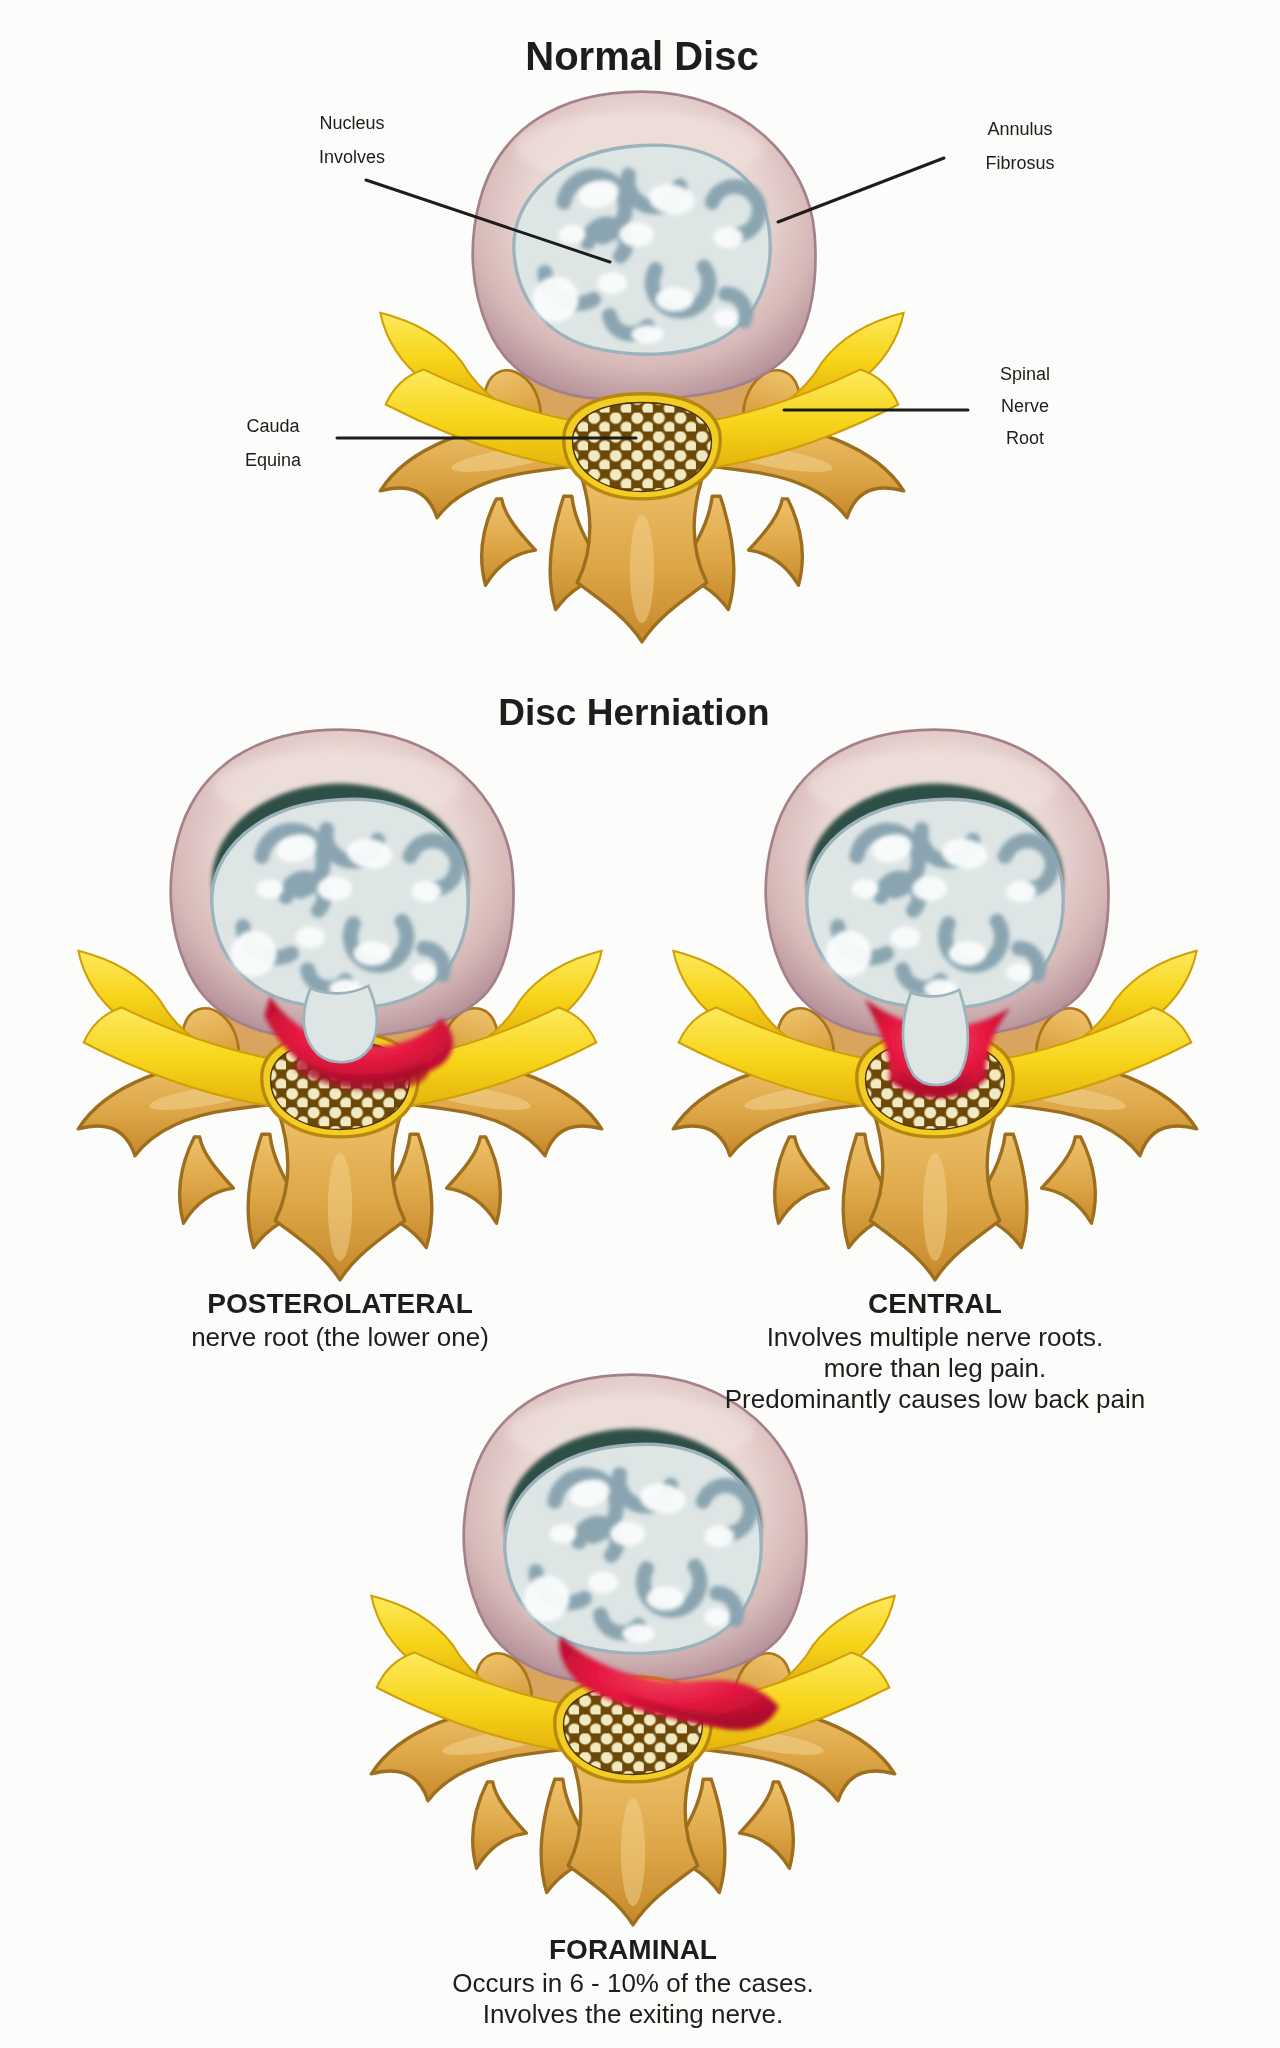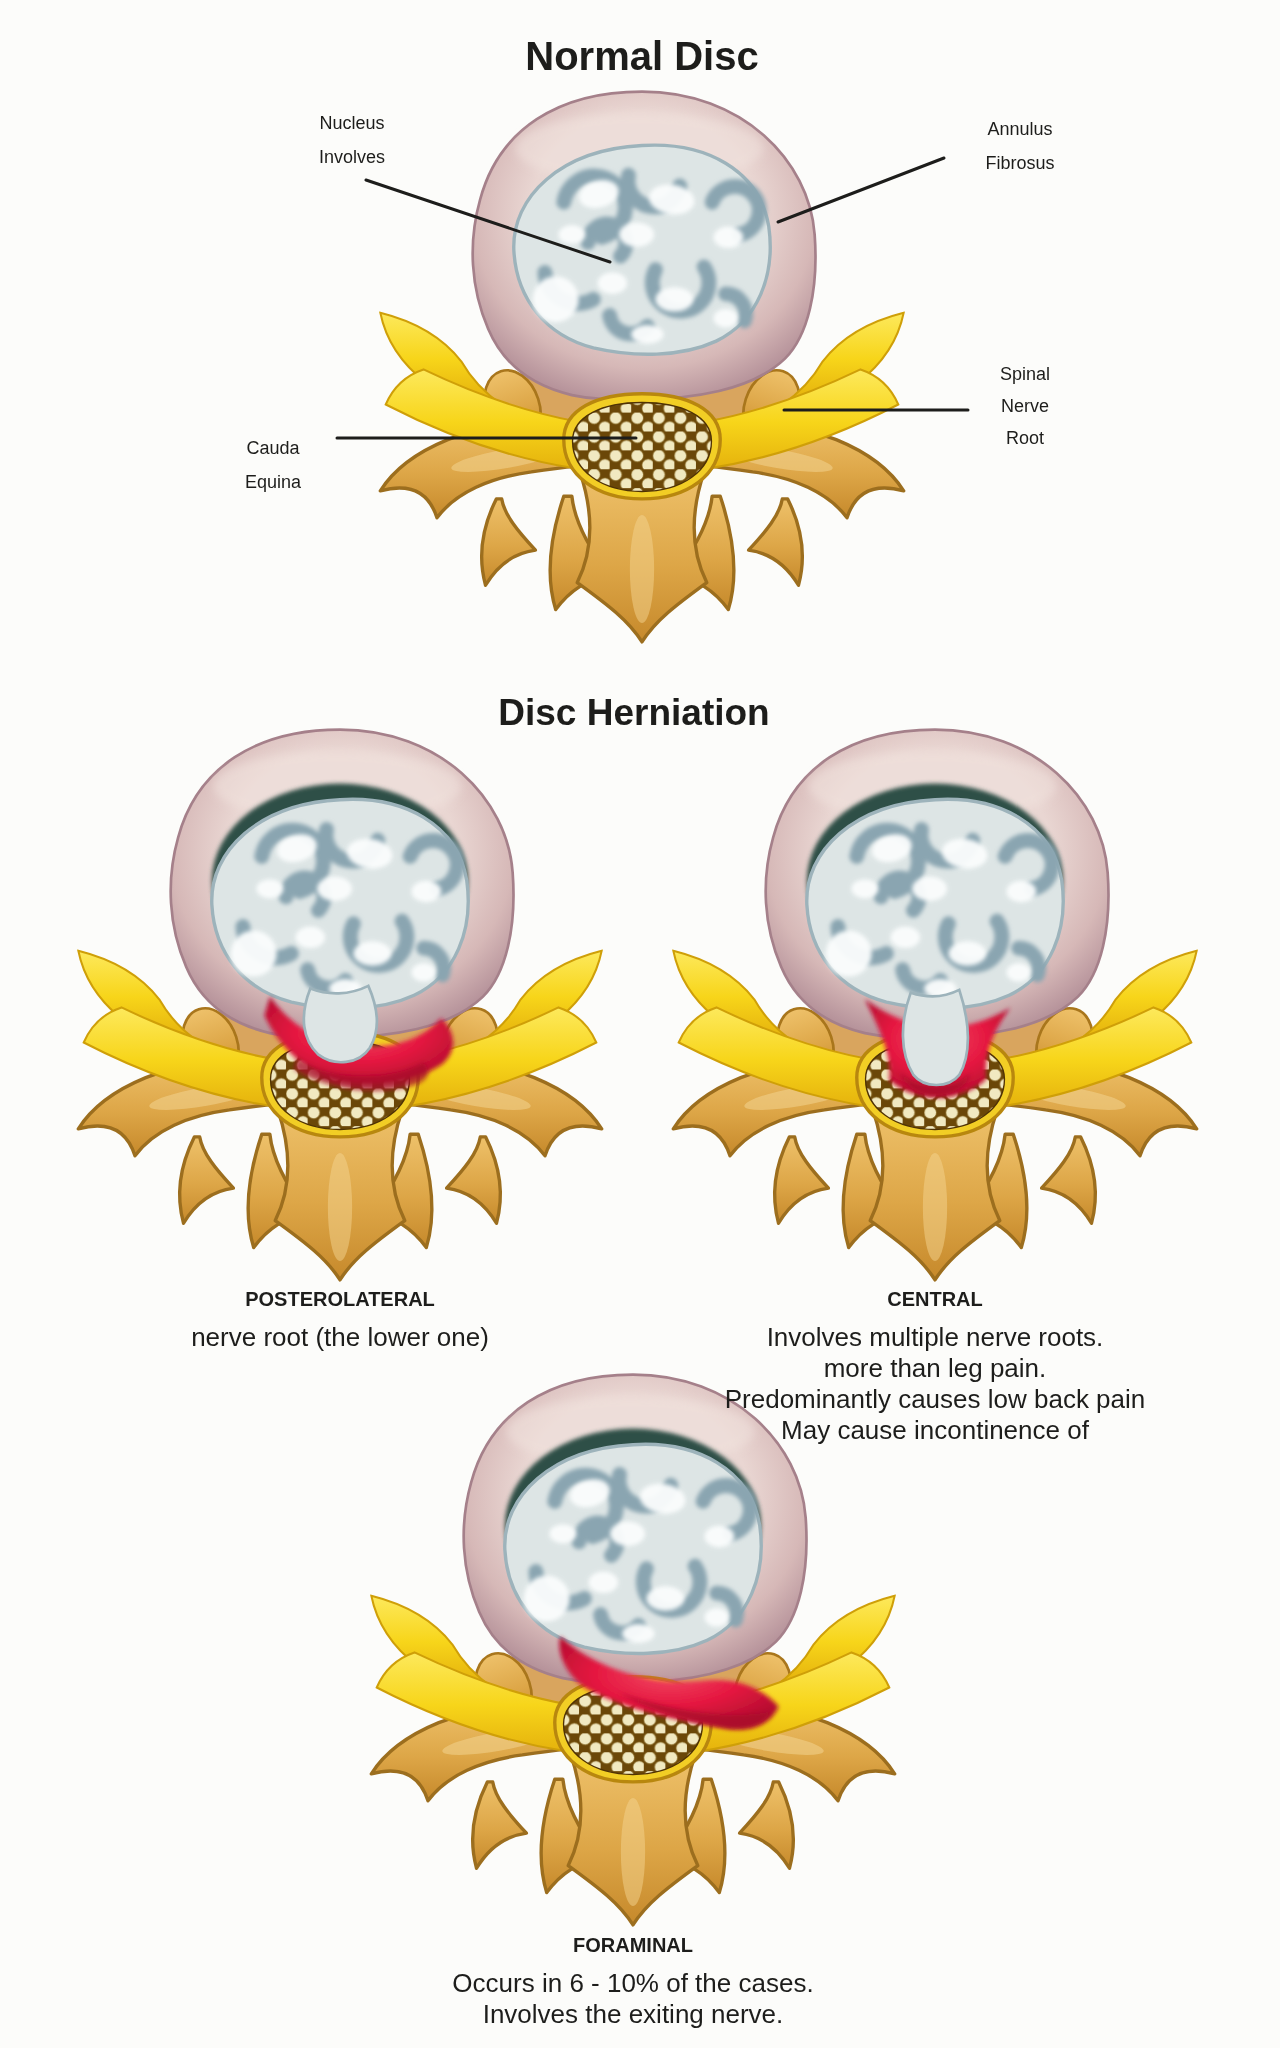--- a/index.html
+++ b/index.html
@@ -9,23 +9,23 @@
     font-family:"Liberation Sans", sans-serif;
   }
   .fig{position:absolute;z-index:1;}
   #callout-lines{position:absolute;left:0;top:0;z-index:2;pointer-events:none;}
   .txt{position:absolute;z-index:3;text-align:center;}
   .main-title{left:0;top:34px;width:1284px;font-size:40px;font-weight:bold;}
   .section-title{left:334px;top:692px;width:600px;font-size:37px;font-weight:bold;line-height:42px;}
   .callout{font-size:18px;line-height:34px;font-weight:normal;}
   #callout-nucleus{left:252px;top:106px;width:200px;}
   #callout-annulus{left:920px;top:112px;width:200px;}
-  #callout-cauda{left:173px;top:431px;width:200px;}
+  #callout-cauda{left:173px;top:409px;width:200px;}
   #callout-spinal{left:925px;top:358px;width:200px;line-height:32px;}
-  .fig-heading{font-size:20px;font-weight:bold;}
+  .fig-heading{font-size:28px;font-weight:bold;}
   .fig-desc{font-size:26px;line-height:31px;font-weight:normal;}
   #heading-posterolateral{left:40px;top:1288px;width:600px;}
   #desc-posterolateral{left:40px;top:1322px;width:600px;}
   #heading-central{left:635px;top:1288px;width:600px;}
   #desc-central{left:635px;top:1322px;width:600px;}
   #heading-foraminal{left:333px;top:1934px;width:600px;}
   #desc-foraminal{left:333px;top:1968px;width:600px;}
 </style>
 </head>
 <body>
@@ -207,20 +207,19 @@
 <div class="txt fig-heading" id="heading-posterolateral">POSTEROLATERAL</div>
 <div class="txt fig-desc" id="desc-posterolateral">
   <div>nerve root (the lower one)</div>
 </div>
 
 <div class="txt fig-heading" id="heading-central">CENTRAL</div>
 <div class="txt fig-desc" id="desc-central">
   <div>Involves multiple nerve roots.</div>
   <div>more than leg pain.</div>
   <div>Predominantly causes low back pain</div>
-  <div>May cause incontinence of</div>
 </div>
 
 <div class="txt fig-heading" id="heading-foraminal">FORAMINAL</div>
 <div class="txt fig-desc" id="desc-foraminal">
   <div>Occurs in 6 - 10% of the cases.</div>
   <div>Involves the exiting nerve.</div>
 </div>
 
 </body></html>

